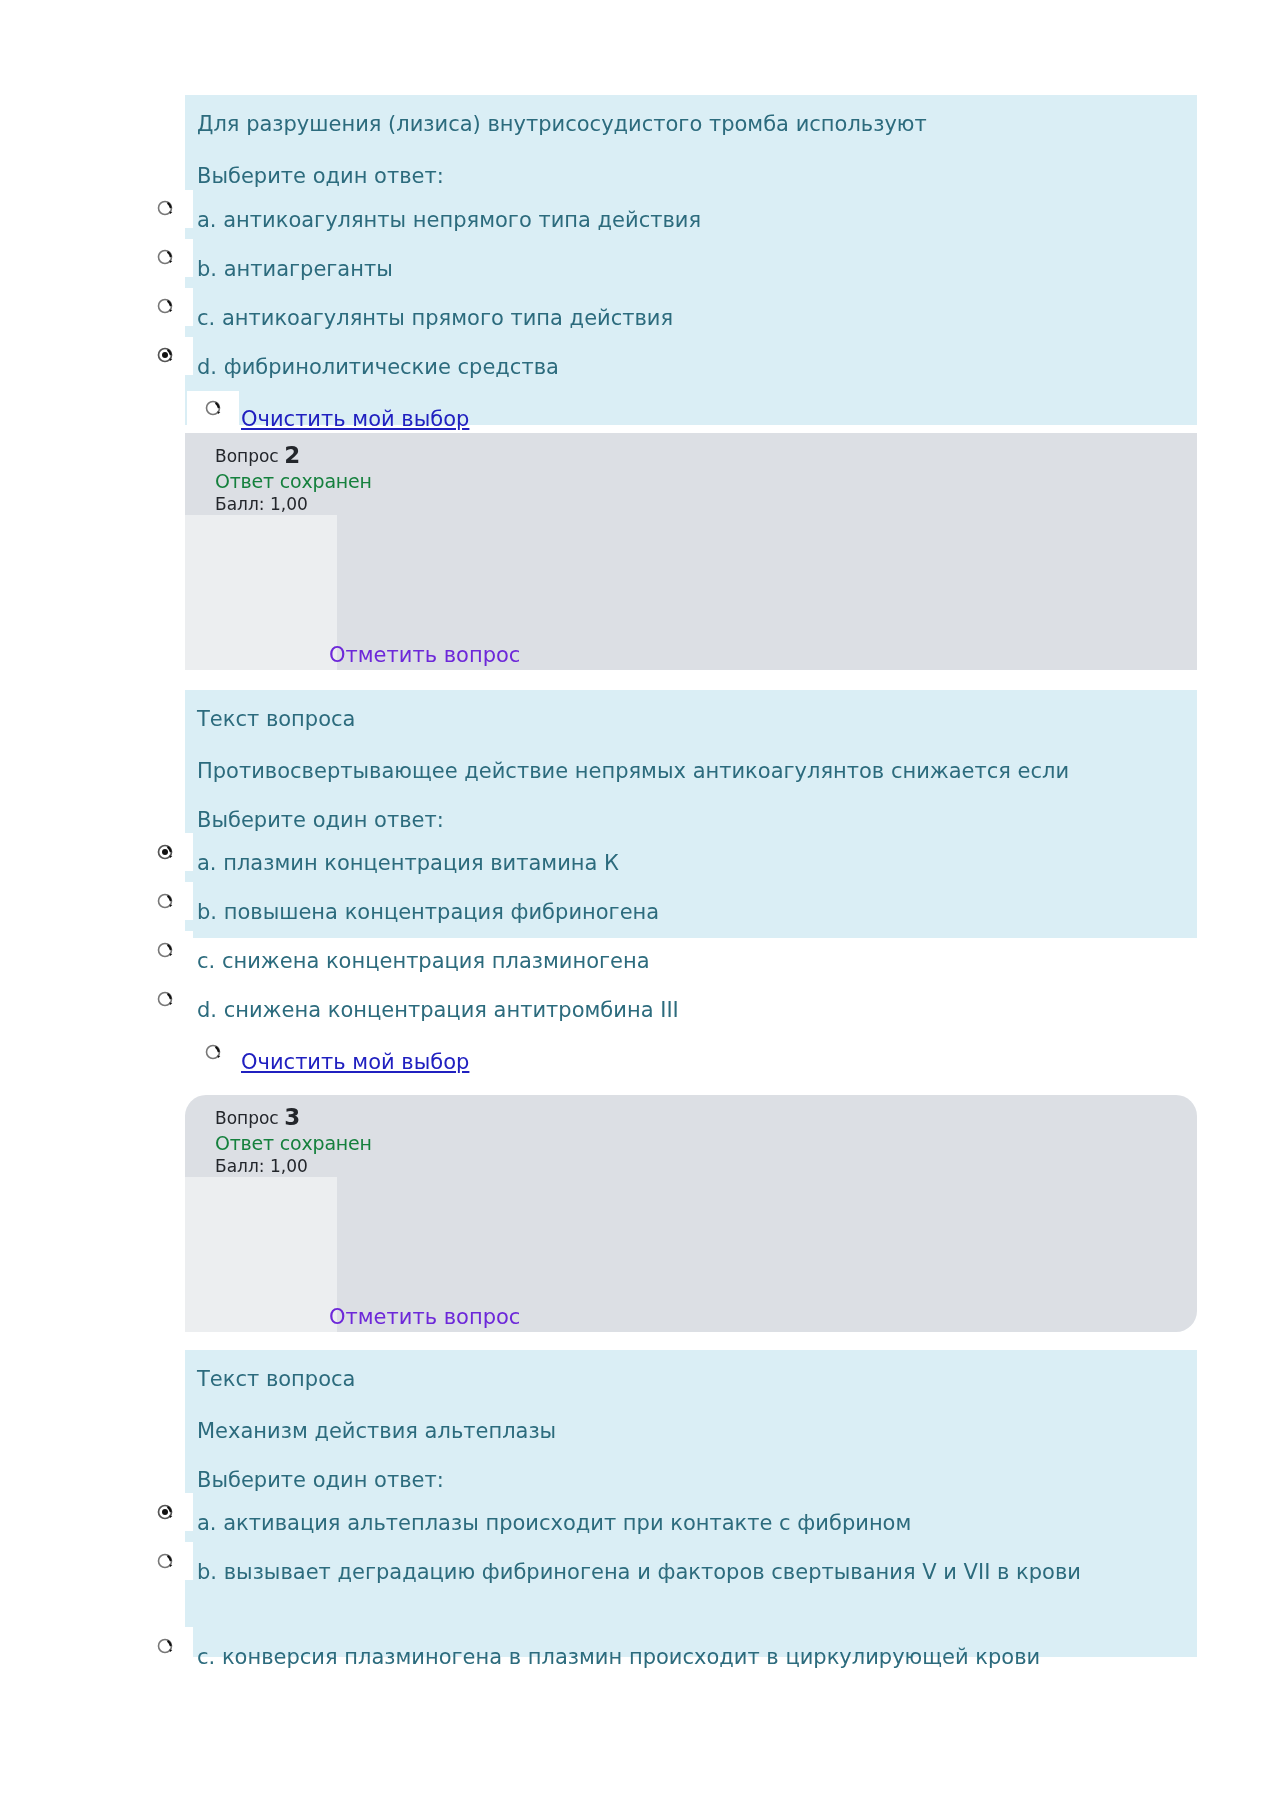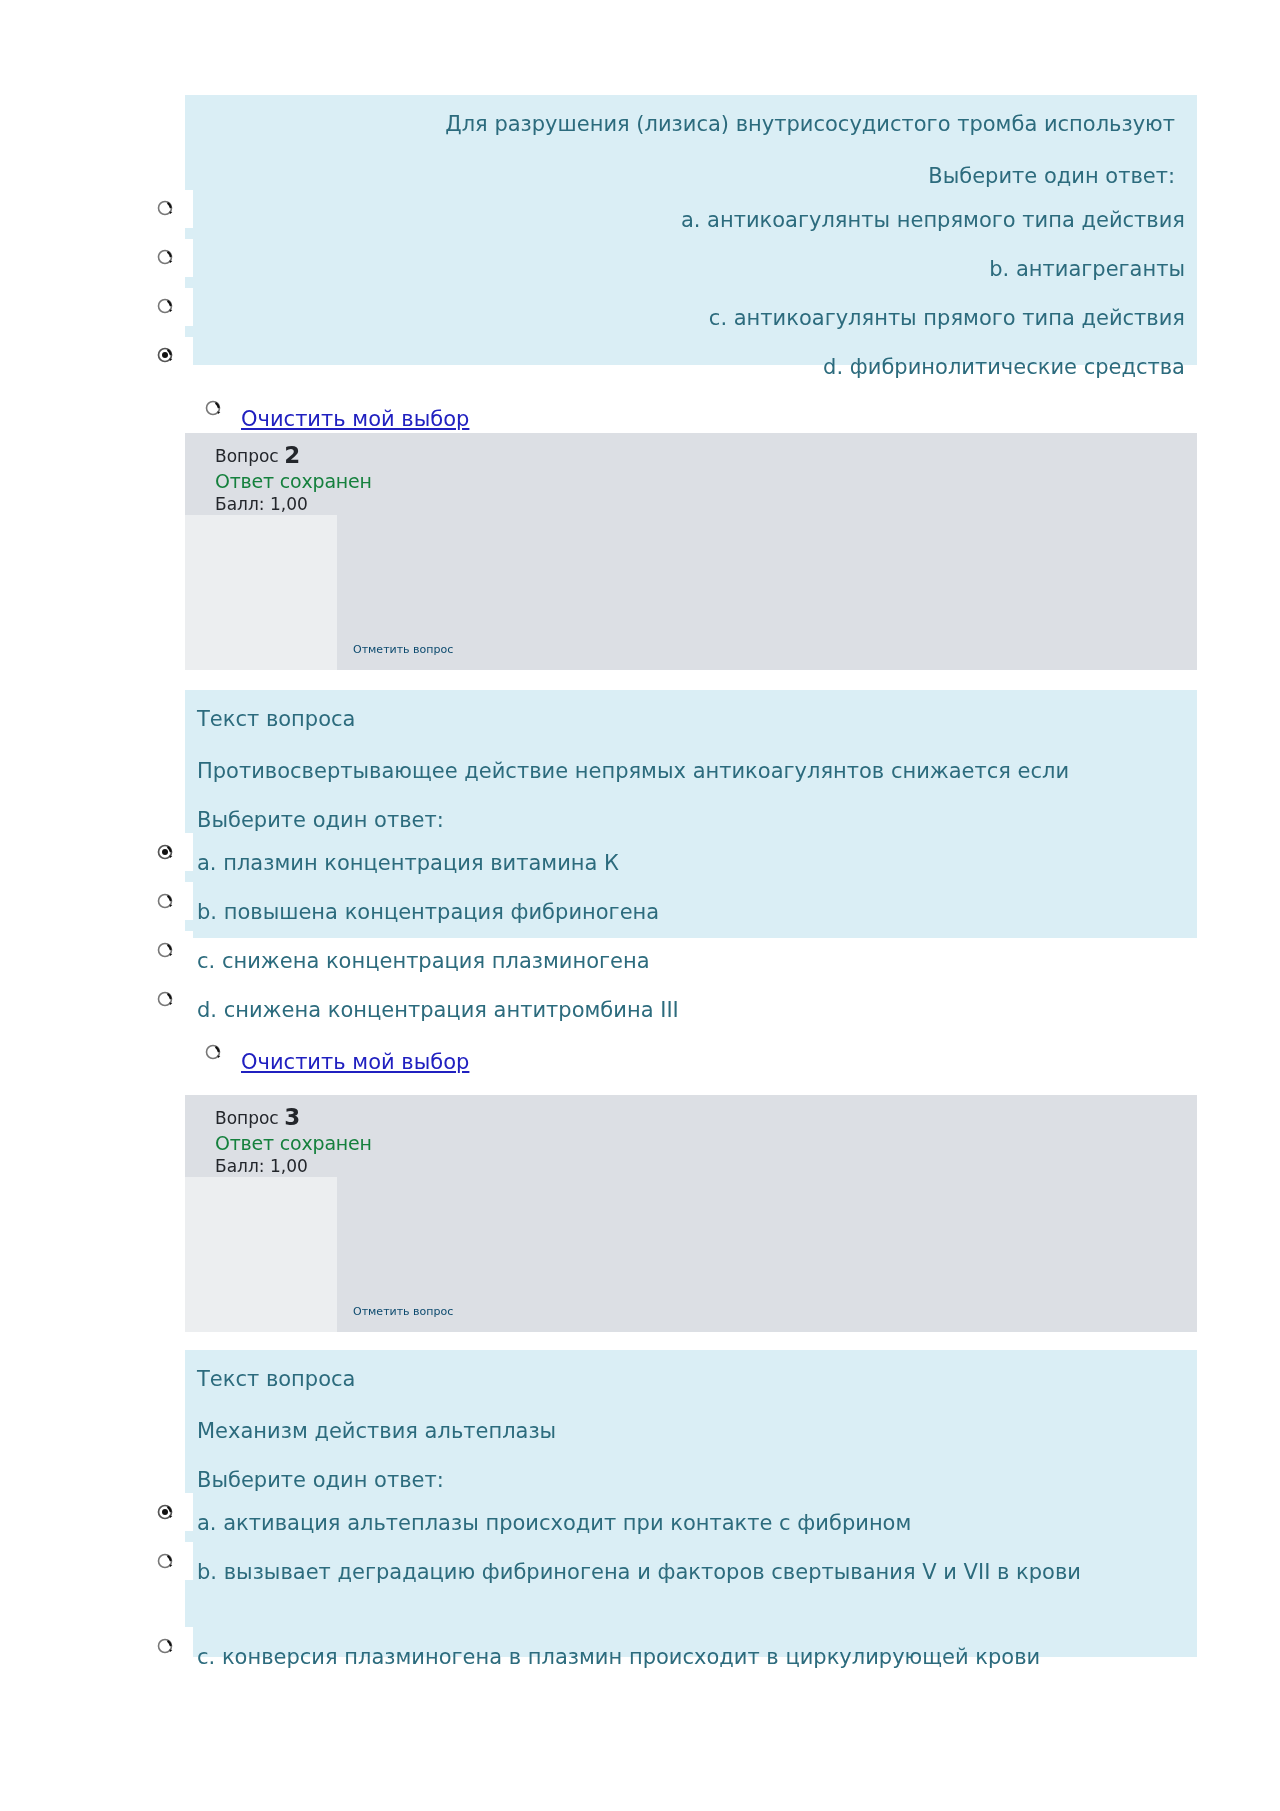--- a/index.html
+++ b/index.html
@@ -76,23 +76,23 @@
     line-height: 1.25;
   }
   .flagbox {
     position: absolute;
     left: 0;
     width: 152px;
     background: #eceef0;
   }
   .flaglabel {
     position: absolute;
-    left: 168px;
-    font-size: 11px;
-    color: #0c4a6e;
+    left: 144px;
+    font-size: 21px;
+    color: #6d28d9;
     white-space: nowrap;
   }
 
   
   .arow {
     position: relative;
     min-height: 44px;
   }
   .arow-label {
     color: #2c6b7d;
@@ -144,21 +144,21 @@
     text-decoration: underline;
     cursor: pointer;
     white-space: nowrap;
   }
 </style>
 </head>
 <body>
 
 <div class="page">
 
-  <div class="qblock answerpanel" style="top:95px; height:270px;text-align:right;">
+  <div class="qblock answerpanel" style="top:95px; height:330px;">
 
     <div style="padding:14px 12px 0 12px;">
       <div class="ptext">Для разрушения (лизиса) внутрисосудистого тромба используют</div>
 
       <div class="p-gap"></div>
 
       <div class="ptext">Выберите один ответ:</div>
 
       <div style="height:14px;"></div>
 
@@ -334,21 +334,21 @@
               <path d="M12.2 4.4 A6.5 6.5 0 0 1 14.6 8.2" stroke="#111111" stroke-width="2.2" fill="none" stroke-linecap="round"></path>
               <path d="M13.3 12.6 l3 .3 -2.1 2.1 z" fill="#111111"></path>
             </svg>
           </span>
         </span>
         <a class="clearlink">Очистить мой выбор</a>
       </div>
     </div>
   </div>
 
-  <div class="qheader" style="top:1095px; height:237px;">
+  <div class="qheader" style="top:1095px; height:237px;border-radius:21px;">
     <div class="flagbox" style="top:82px; height:155px;"></div>
     <div class="qheader-inner">
       <div class="qno">
         <span>Вопрос</span>
         <b>3</b>
       </div>
       <div class="qstate">Ответ сохранен</div>
       <div class="qgrade">Балл: 1,00</div>
     </div>
     <div class="flaglabel" style="top:210px;">Отметить вопрос</div>

